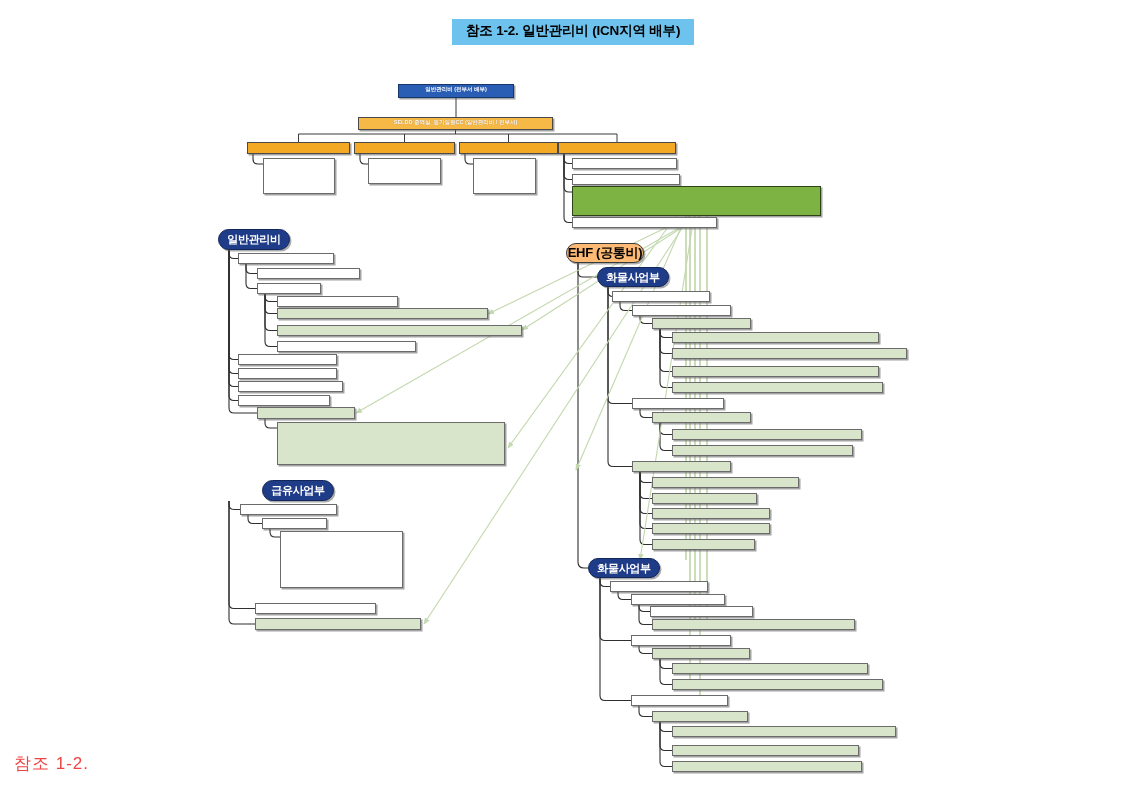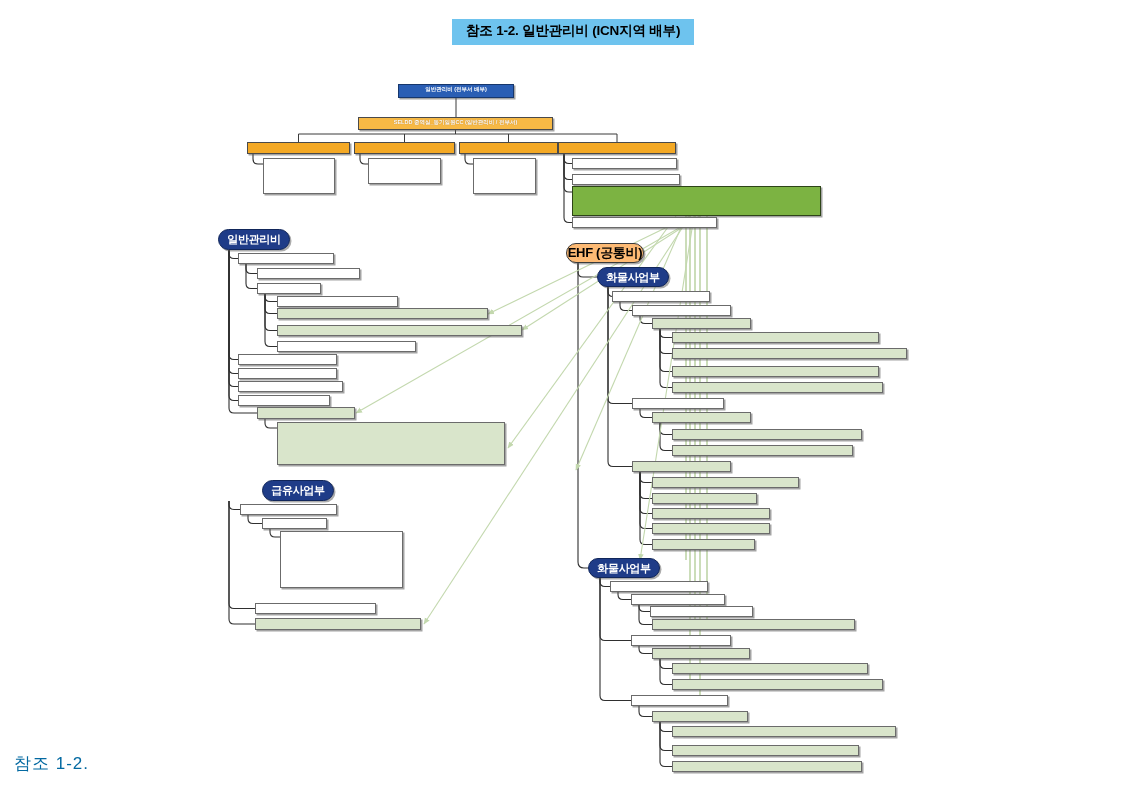--- a/index.html
+++ b/index.html
@@ -49,21 +49,21 @@
     letter-spacing: -0.2px;
     padding: 5px 14px 6px 14px;
     white-space: nowrap;
     line-height: 1.1;
   }
 
   
   .footer-caption {
     position: absolute;
     font-size: 17px;
-    color: #0369a1;
+    color: #ef4444;
     letter-spacing: 1px;
     white-space: nowrap;
   }
 
   
   .node {
     position: absolute;
     box-sizing: border-box;
     border: 1px solid #6b6b6b;
     background: #ffffff;

